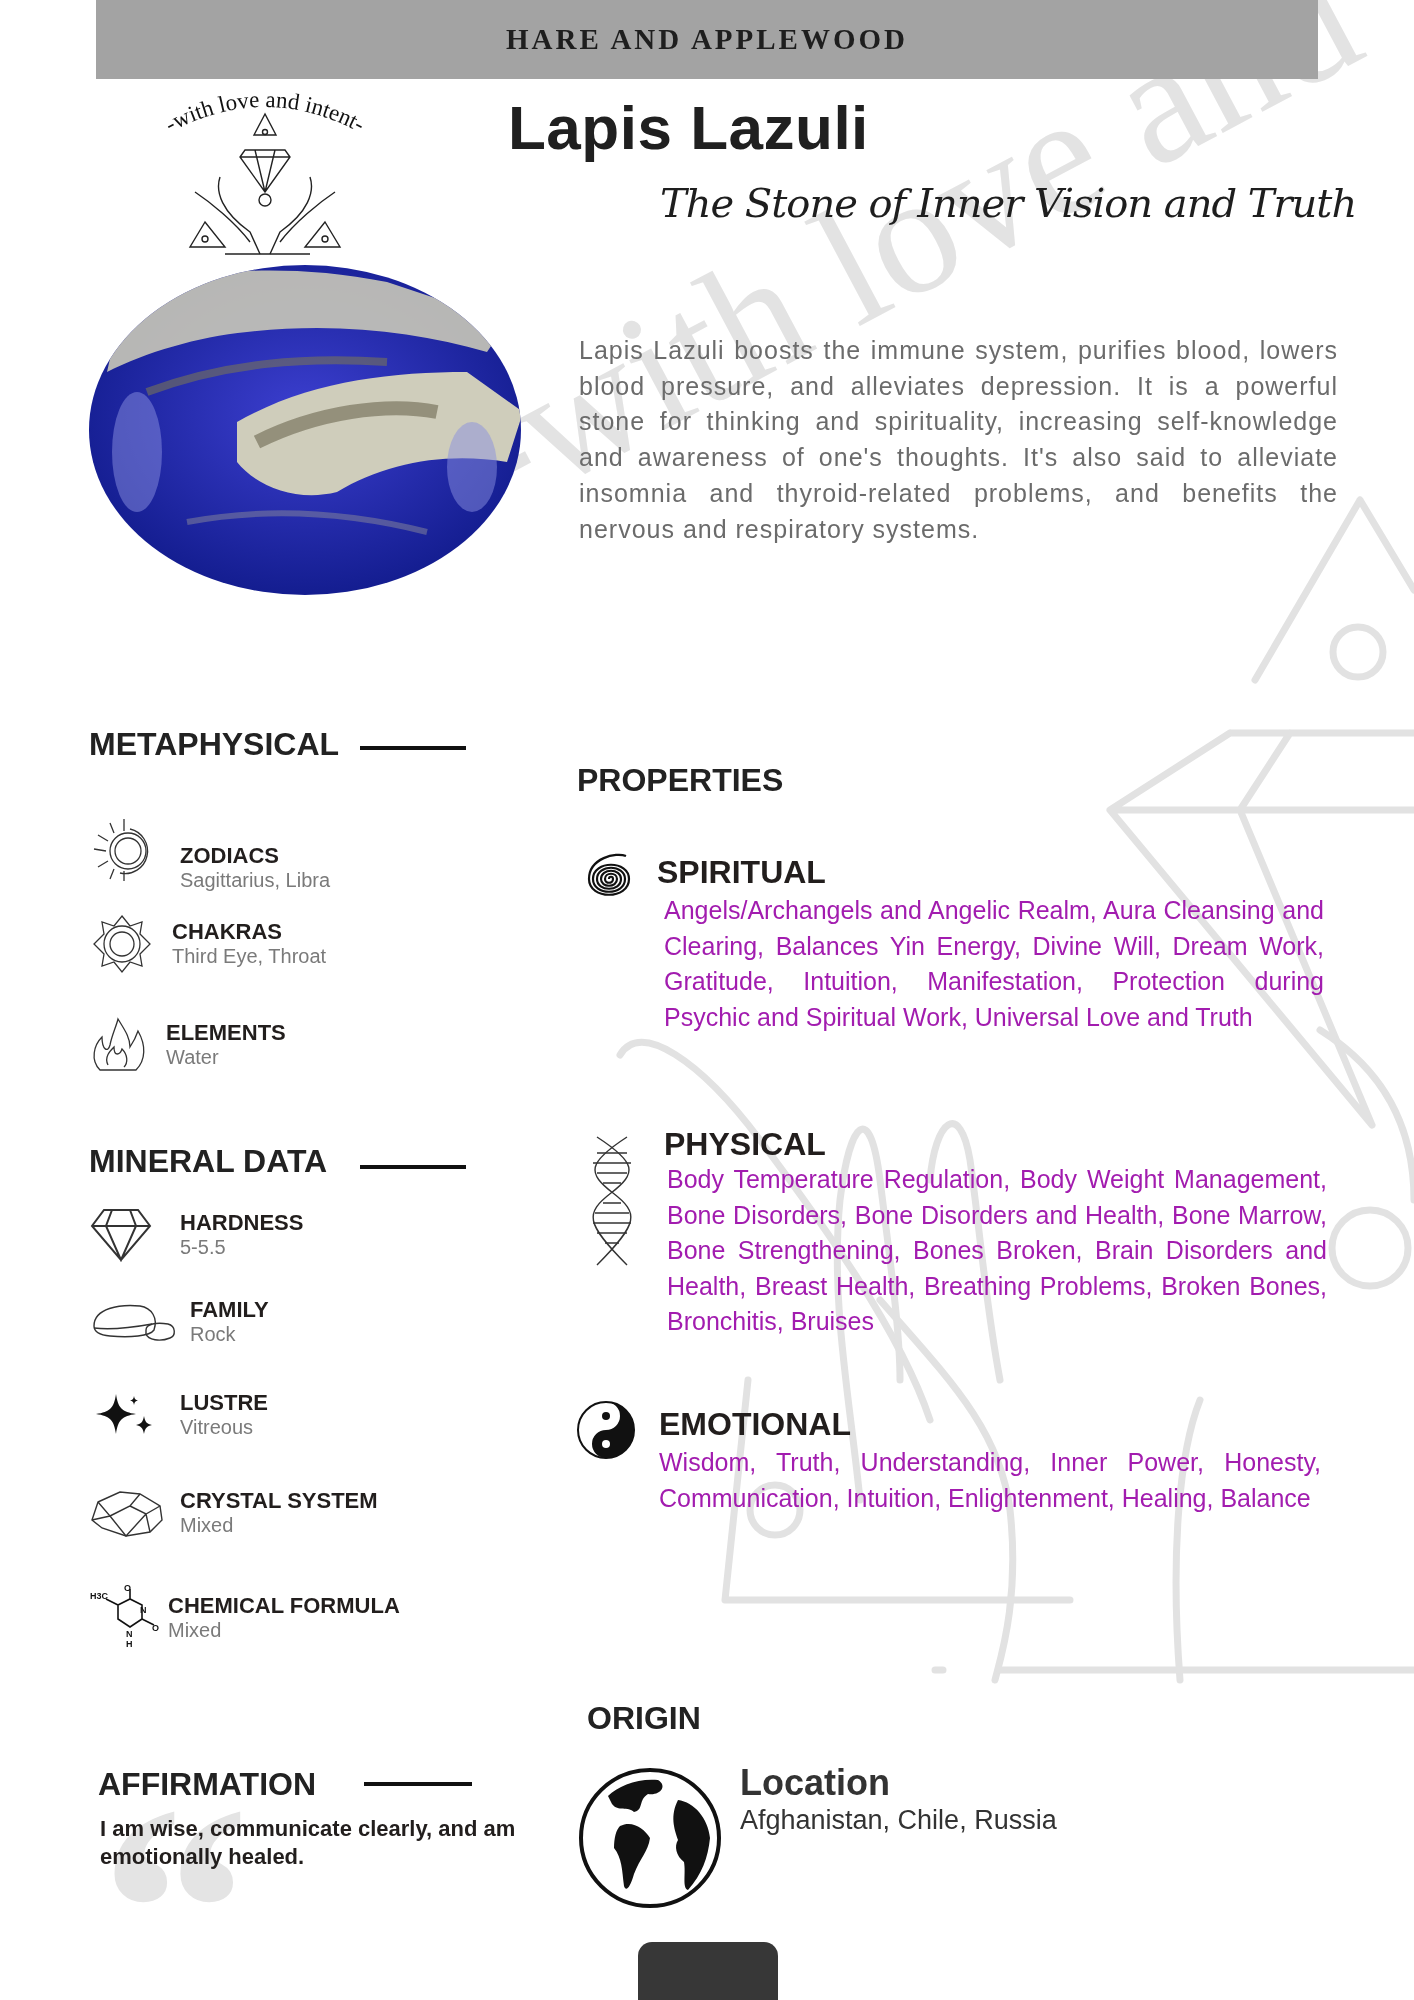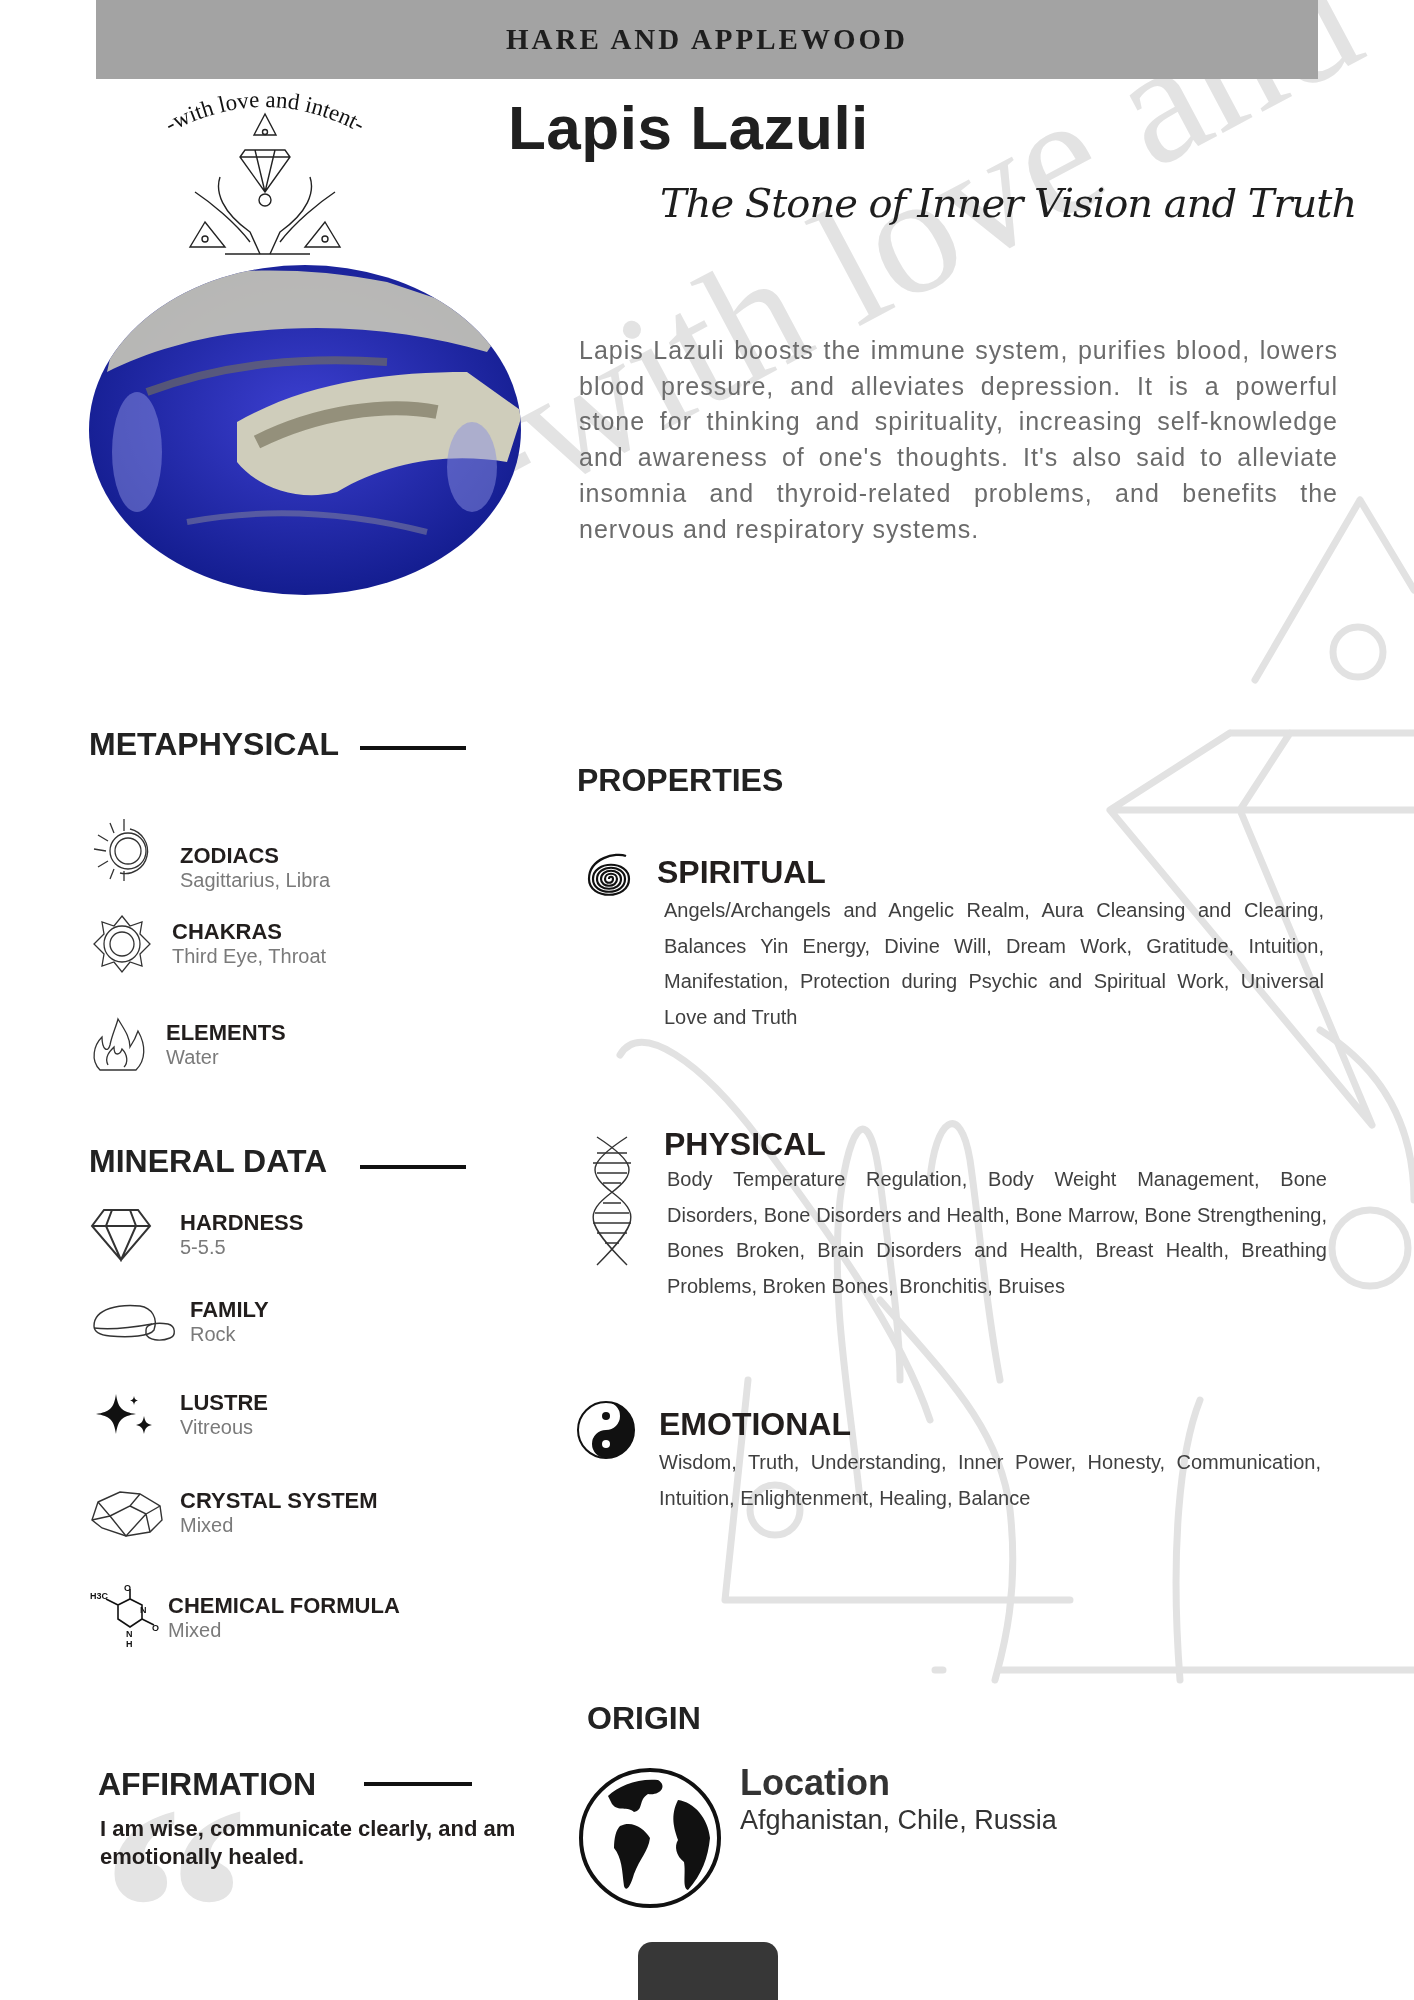--- a/index.html
+++ b/index.html
@@ -23,21 +23,21 @@
   .stone { left:87px; top:262px; width:436px; height:335px; z-index:2; }
 
   .sec-h { font-size:32px; font-weight:bold; color:#222; z-index:2; white-space:nowrap; }
   .sec-line { height:4px; background:#111; z-index:2; }
 
   .item { z-index:2; display:flex; align-items:center; }
   .item .lbl { font-size:22px; font-weight:bold; color:#221e1d; line-height:24px; }
   .item .val { font-size:20px; color:#7a7a7a; line-height:24px; }
 
   .prop-h { font-size:32px; font-weight:bold; color:#221e1d; z-index:2; }
-  .prop-body { font-size:20px; line-height:35.6px; color:#404040; text-align:justify; z-index:2; }
+  .prop-body { font-size:25px; line-height:35.6px; color:#a21caf; text-align:justify; z-index:2; }
 
   .affirm { left:100px; top:1815px; width:440px; font-size:22px; line-height:28px; font-weight:bold; color:#221e1d; z-index:2; }
   .quote { left:100px; top:1760px; font-family:"Liberation Serif", serif; font-weight:bold; font-size:300px; line-height:300px; color:#e4e4e4; z-index:1; }
 
   .loc-h { left:740px; top:1762px; font-size:36px; font-weight:bold; color:#333; z-index:2; }
   .loc-v { left:740px; top:1805px; font-size:27px; color:#333; z-index:2; }
   .tab { left:638px; top:1942px; width:140px; height:58px; background:#373737; border-radius:14px 14px 0 0; z-index:2; }
 </style>
 </head>
 <body>

